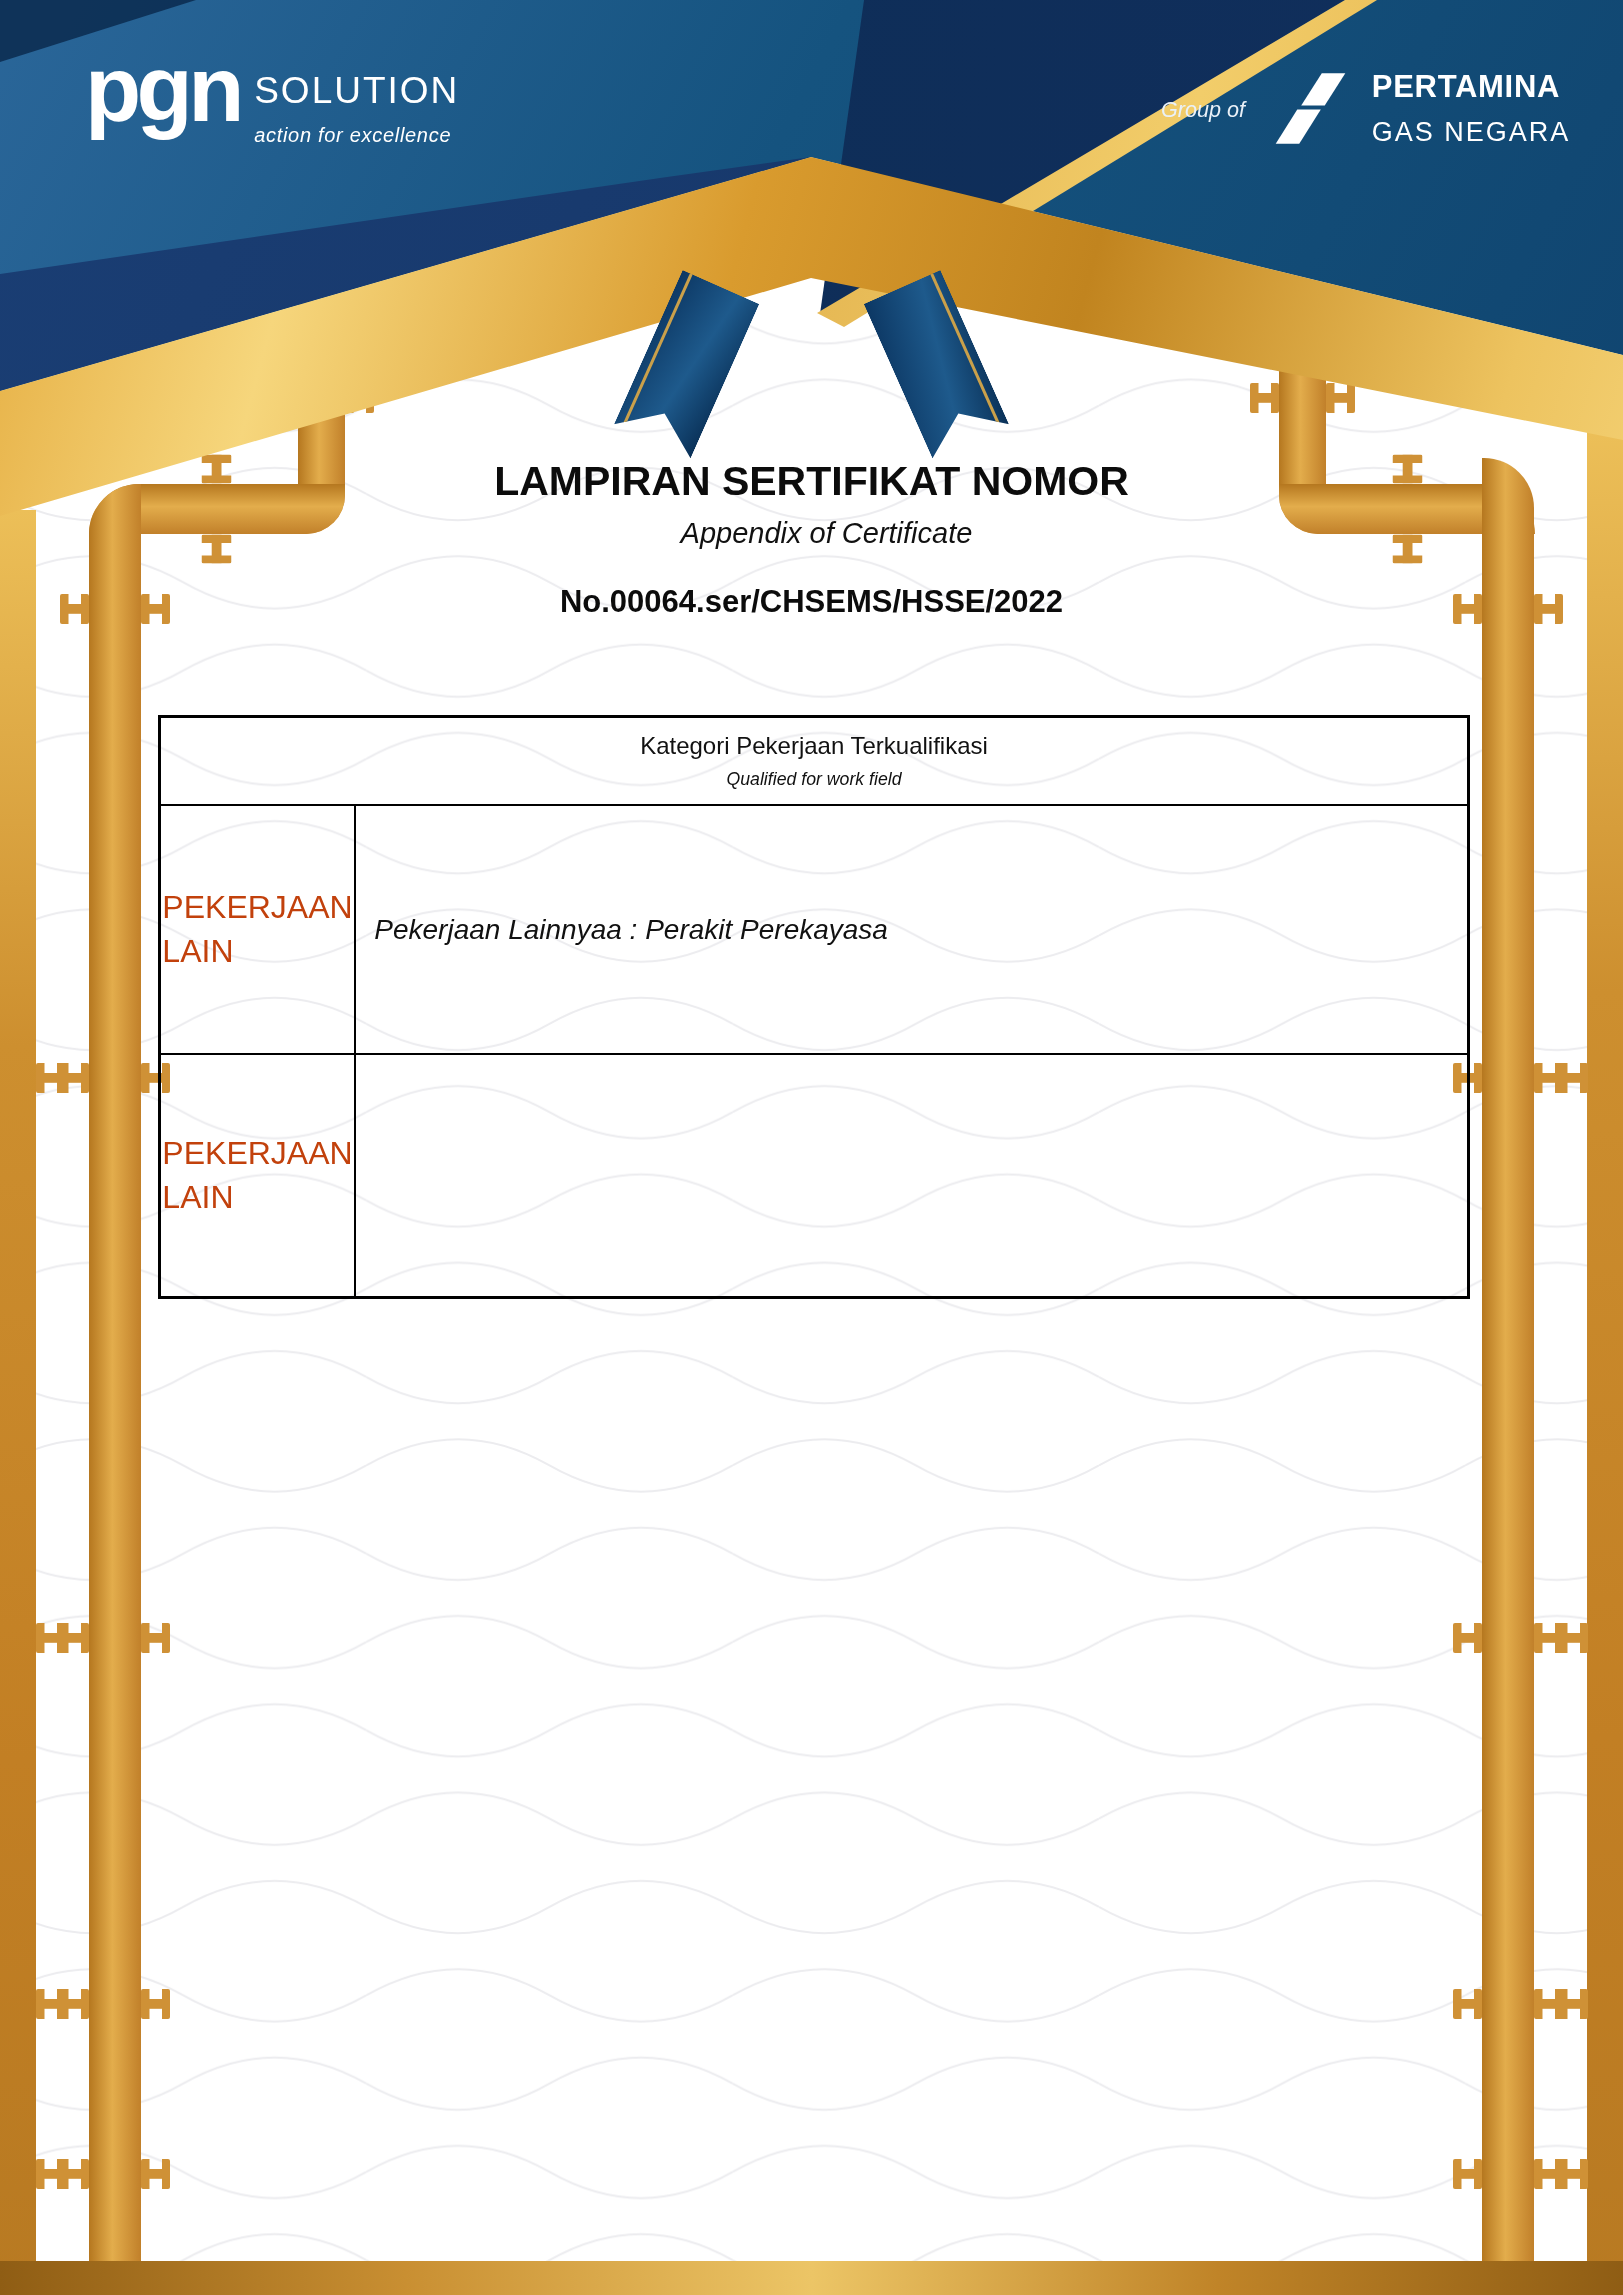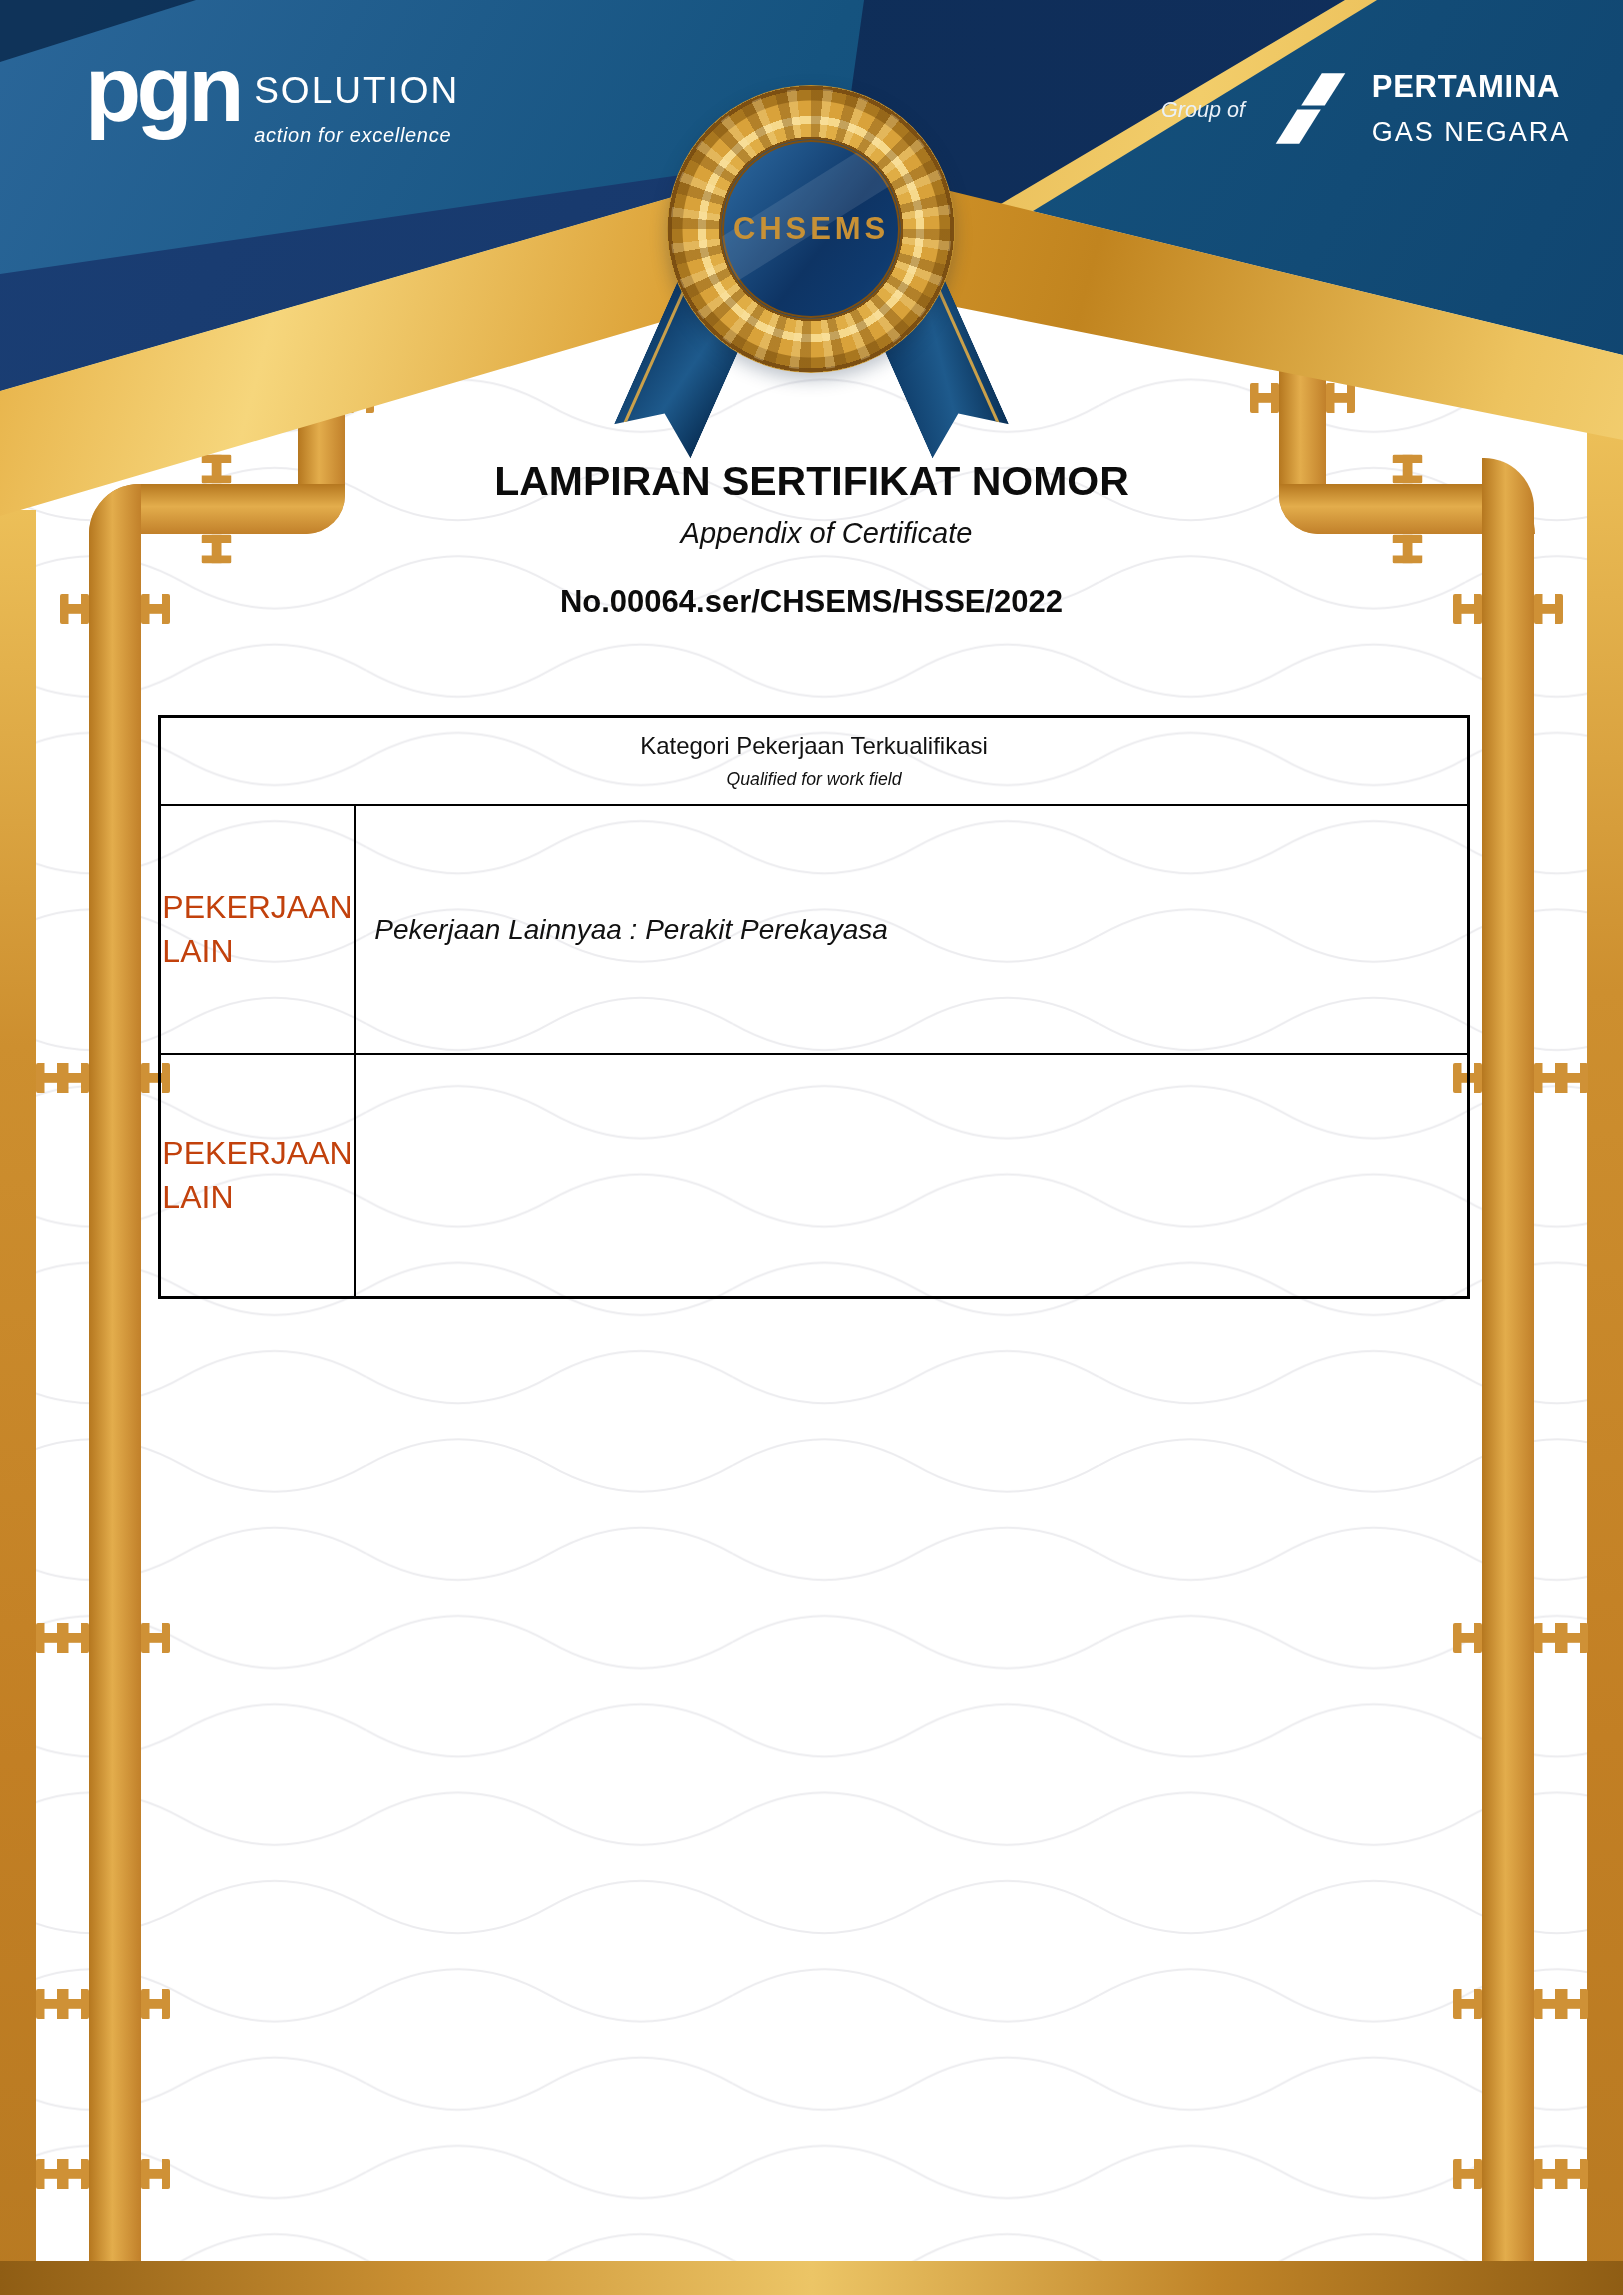--- a/index.html
+++ b/index.html
@@ -173,26 +173,20 @@
 
   <div class="shape hdr-base"></div>
   <div class="shape hdr-wedge-left"></div>
   <div class="shape hdr-wedge-right"></div>
   <div class="shape hdr-corner-left"></div>
   <div class="shape hdr-stripe-thin"></div>
   <div class="shape gold-roof"></div>
 
   <div class="ribbon ribbon-l"></div>
   <div class="ribbon ribbon-r"></div>
-  <div class="medal">
-    <div class="laurel"></div>
-    <div class="medal-core">
-      <div class="medal-label">CHSEMS</div>
-    </div>
-  </div>
 
   <div class="pgn-wrap">
     <div class="pgn-name">pgn</div>
     <div class="pgn-right">
       <div class="pgn-sol">SOLUTION</div>
       <div class="pgn-tag">action for excellence</div>
     </div>
   </div>
 
   <div class="pt-wrap">

